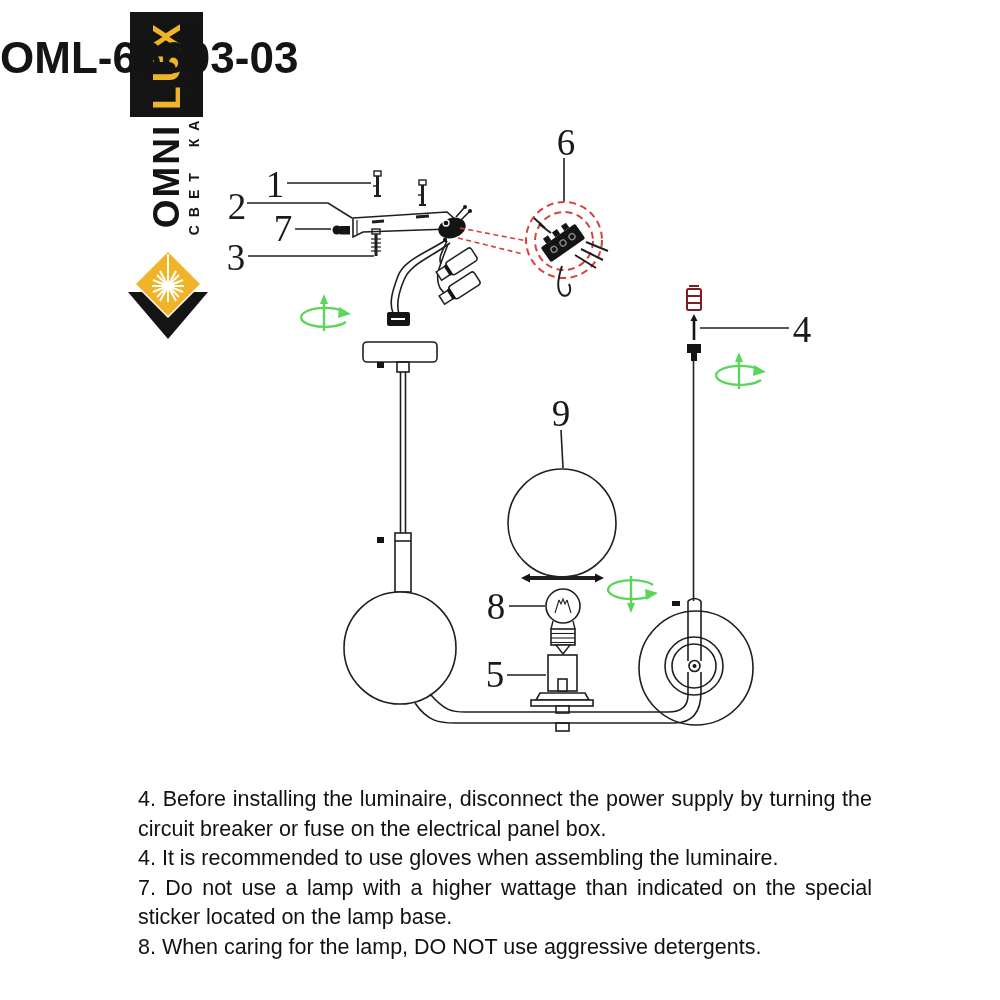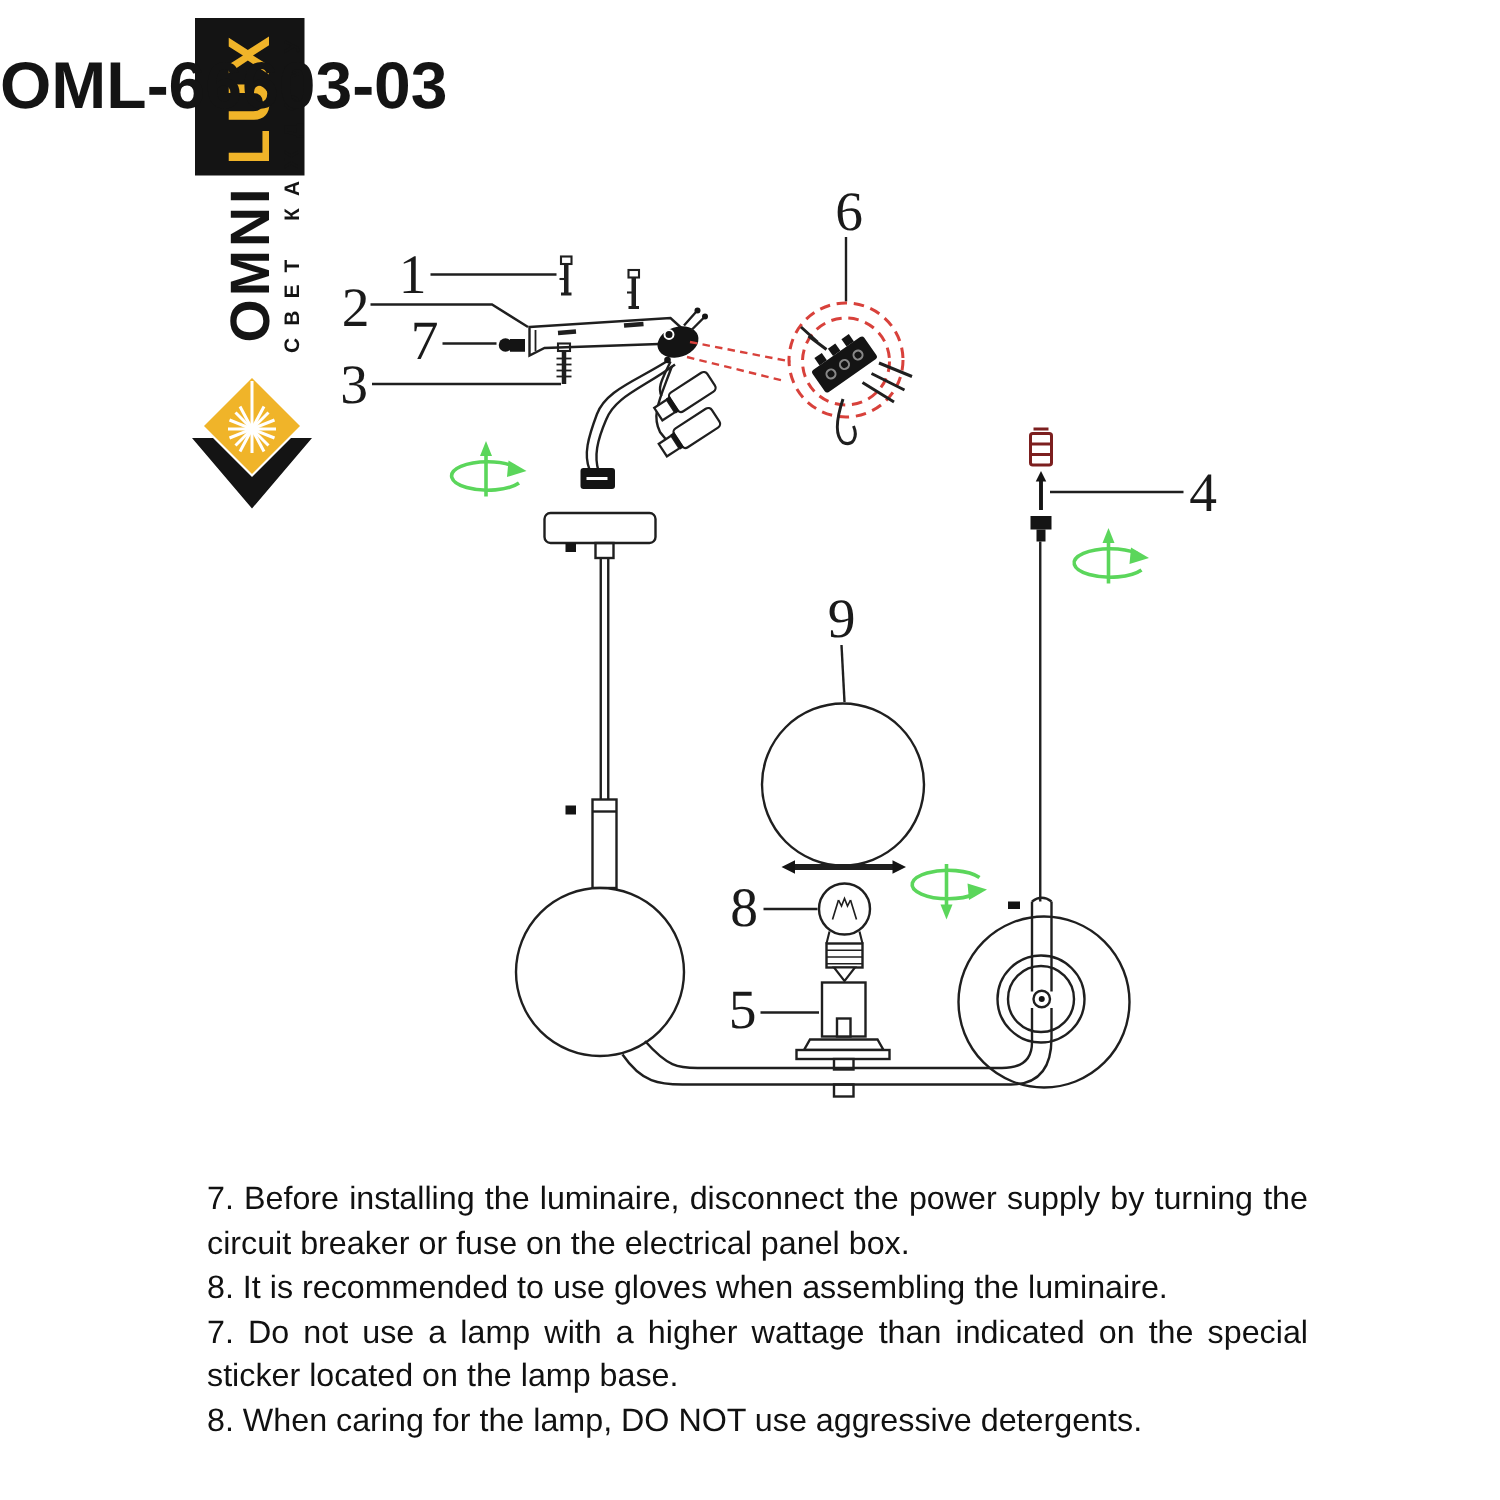--- a/index.html
+++ b/index.html
@@ -244,19 +244,19 @@
   <div class="part-label" style="left:237px;top:206px;">2</div>
   <div class="part-label" style="left:283px;top:228px;">7</div>
   <div class="part-label" style="left:236px;top:257px;">3</div>
   <div class="part-label" style="left:566px;top:142px;">6</div>
   <div class="part-label" style="left:802px;top:329px;">4</div>
   <div class="part-label" style="left:561px;top:413px;">9</div>
   <div class="part-label" style="left:496px;top:606px;">8</div>
   <div class="part-label" style="left:495px;top:674px;">5</div>
 
   <div class="abs" id="instructions">
-    <p>7. Before installing the luminaire, disconnect the power supply by turning the circuit breaker or fuse on the electrical panel box.</p>
-    <p>8. It is recommended to use gloves when assembling the luminaire.</p>
+    <p>4. Before installing the luminaire, disconnect the power supply by turning the circuit breaker or fuse on the electrical panel box.</p>
+    <p>4. It is recommended to use gloves when assembling the luminaire.</p>
     <p>7. Do not use a lamp with a higher wattage than indicated on the special sticker located on the lamp base.</p>
     <p>8. When caring for the lamp, DO NOT use aggressive detergents.</p>
   </div>
 
 </div>
 
 </body></html>

